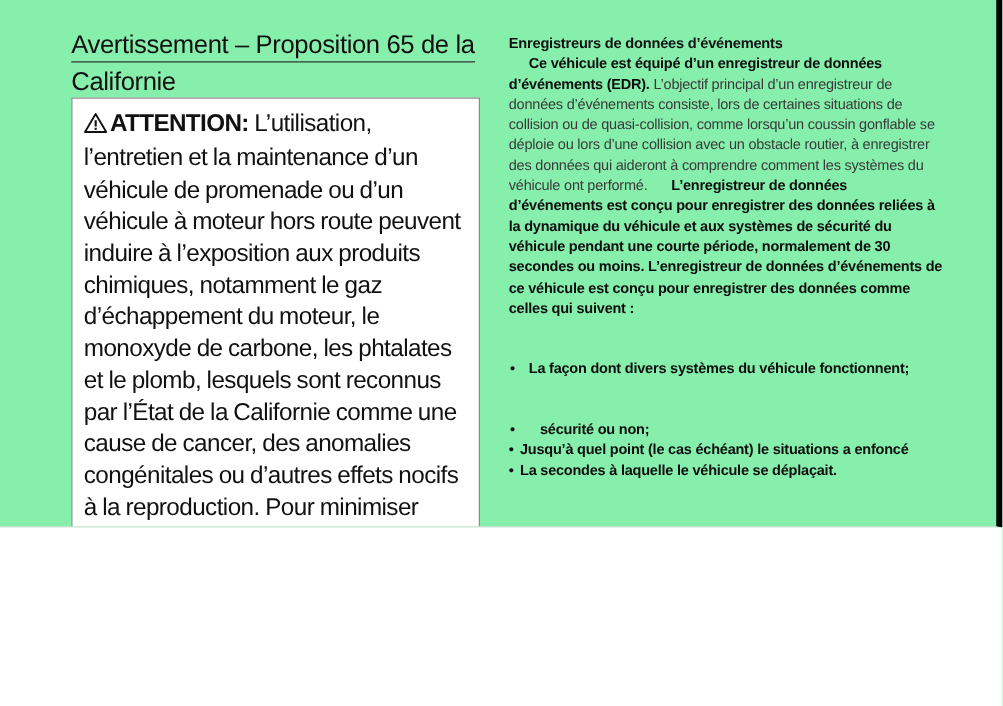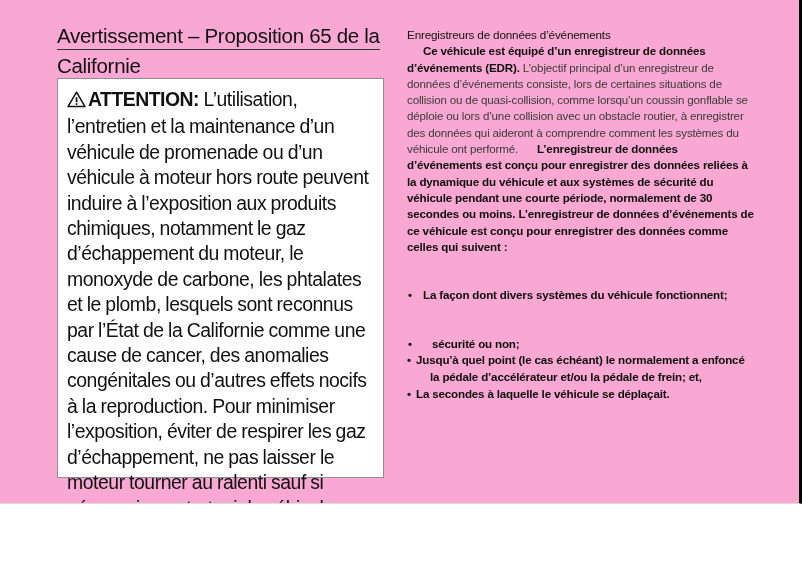--- a/index.html
+++ b/index.html
@@ -3,24 +3,24 @@
 <meta charset="utf-8">
 <style>
   html, body {
     margin: 0;
     padding: 0;
     background: #ffffff;
   }
   #page {
     position: relative;
     width: 802px;
-    height: 504px;
-    background: #f9a8d4;
+    height: 422px;
+    background: #86efac;
     box-sizing: border-box;
-    border-right: 3px solid #000000;
+    border-right: 5px solid #000000;
     border-bottom: 1px solid #dcdcdc;
     overflow: hidden;
     font-family: "Liberation Sans", sans-serif;
     color: #1a1a1a;
   }
 
   
   #left-col {
     position: absolute;
     left: 57px;
@@ -81,21 +81,21 @@
     left: 407px;
     top: 27px;
     width: 348px;
     font-family: "Liberation Sans", sans-serif;
     font-size: 11.6px;
     line-height: 16.3px;
     color: #2b2b2b;
     letter-spacing: -0.17px;
   }
   #edr-title {
-    font-weight: 400;
+    font-weight: 700;
     color: #111;
     margin: 0 0 0 0;
     font-size: 11.7px;
     line-height: 16.3px;
   }
   #edr-para {
     margin: 0;
     text-align: left;
   }
   #edr-para b { color: #0d0d0d; font-weight: 700; margin-left: 16px; }
@@ -184,21 +184,21 @@
             <rect x="8.7" y="12.2" width="1.7" height="1.7" fill="#111"></rect>
           </svg></span><span class="attention-word">ATTENTION:</span><span> L’utilisation, l’entretien et la maintenance d’un véhicule de promenade ou d’un véhicule à moteur hors route peuvent induire à l’exposition aux produits chimiques, notamment le gaz d’échappement du moteur, le monoxyde de carbone, les phtalates et le plomb, lesquels sont reconnus par l’État de la Californie comme une cause de cancer, des anomalies congénitales ou d’autres effets nocifs à la reproduction. Pour minimiser l’exposition, éviter de respirer les gaz d’échappement, ne pas laisser le moteur tourner au ralenti sauf si nécessaire, entretenir le véhicule dans une zone bien ventilée et porter des gants ou se laver les mains fréquemment lors de l’entretien du véhicule. Pour de plus amples renseignements, visiter </span></p>
   </div>
 
   <div id="right-col">
     <div id="edr-title">Enregistreurs de données d’événements</div>
     <p id="edr-para"><b>Ce véhicule est équipé d’un enregistreur de données d’événements (EDR).</b><span class="reg"> L’objectif principal d’un enregistreur de données d’événements consiste, lors de certaines situations de collision ou de quasi-collision, comme lorsqu’un coussin gonflable se déploie ou lors d’une collision avec un obstacle routier, à enregistrer des données qui aideront à comprendre comment les systèmes du véhicule ont performé. </span><b>L’enregistreur de données d’événements est conçu pour enregistrer des données reliées à la dynamique du véhicule et aux systèmes de sécurité du véhicule pendant une courte période, normalement de 30 secondes ou moins. L’enregistreur de données d’événements de ce véhicule est conçu pour enregistrer des données comme celles qui suivent :</b></p>
     <ul id="edr-bullets">
       <li class="wide"><span>La façon dont divers systèmes du véhicule fonctionnent;</span></li>
       <li class="wide"><span class="cont">sécurité ou non;</span></li>
-      <li class="narrow"><span>Jusqu’à quel point (le cas échéant) le normalement a enfoncé</span><span class="cont">la pédale d’accélérateur et/ou la pédale de frein; et,</span></li>
+      <li class="narrow"><span>Jusqu’à quel point (le cas échéant) le situations a enfoncé</span></li>
       <li class="narrow"><span>La secondes à laquelle le véhicule se déplaçait.</span></li>
     </ul>
   </div>
 
   <div id="footer-left">00X33-T20-C010</div>
   <div id="footer-center">Manuel du conducteur - Civic 2022 - révisé</div>
 
 </div>
 
 </body></html>

